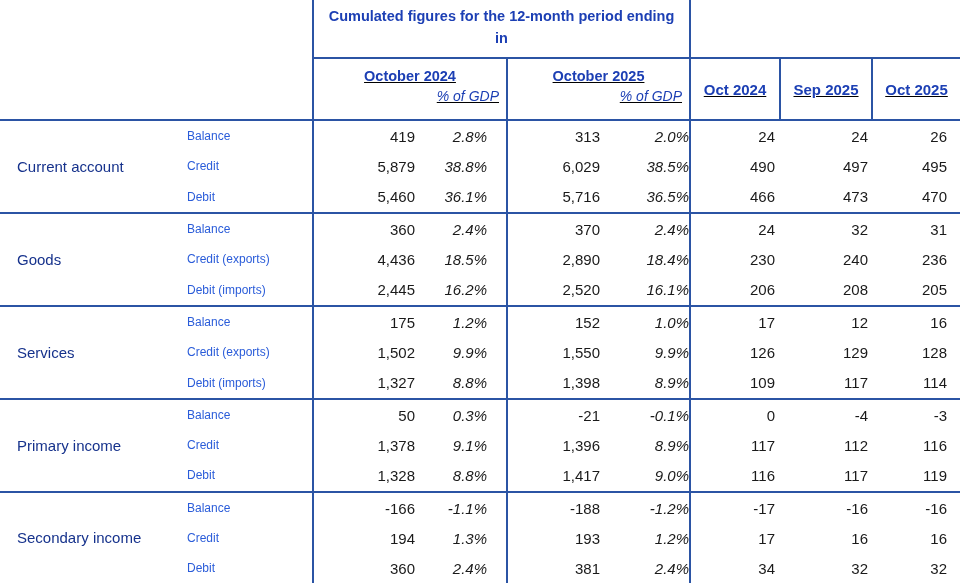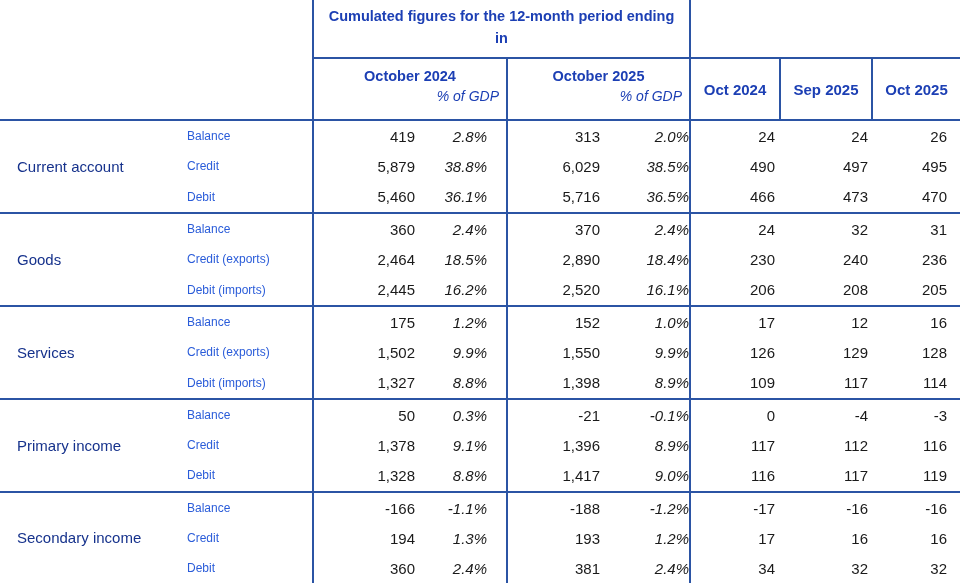--- a/index.html
+++ b/index.html
@@ -27,21 +27,21 @@
     border-left:2px solid var(--border);
     border-right:2px solid var(--border);
     border-bottom:2px solid var(--border);
     text-align:center;vertical-align:middle;
     font-weight:bold;color:var(--head-blue);
     font-size:14.5px;line-height:1.45;
     white-space:normal;padding:2px 14px 4px 14px;
   }
   .h1right{border-bottom:2px solid var(--border);}
   
-  tr.h2{height:62px;}
+  tr.h2{height:62px;text-decoration:underline;}
   tr.h2 td{border-bottom:2px solid var(--border);}
   .perhead{vertical-align:top;padding-top:9px;color:var(--head-blue);}
   .pertitle{text-align:center;font-weight:bold;font-size:14.5px;}
   .pergdp{text-align:right;font-style:italic;font-size:14px;padding-right:7px;margin-top:4px;}
   .monhead{
     text-align:center;vertical-align:middle;
     font-weight:bold;color:var(--head-blue);font-size:15px;
   }
   
   tr.gtop td{border-top:2px solid var(--border);}
@@ -133,21 +133,21 @@
           <td class="num v0 bl">360</td>
           <td class="num v1 pct">2.4%</td>
           <td class="num v2 bl">370</td>
           <td class="num v3 pct">2.4%</td>
           <td class="num v4 bl">24</td>
           <td class="num v5">32</td>
           <td class="num v6">31</td>
         </tr>
         <tr class="datarow">
           <td class="rowlab">Credit (exports)</td>
-          <td class="num v0 bl">2,464</td>
+          <td class="num v0 bl">4,436</td>
           <td class="num v1 pct">18.5%</td>
           <td class="num v2 bl">2,890</td>
           <td class="num v3 pct">18.4%</td>
           <td class="num v4 bl">230</td>
           <td class="num v5">240</td>
           <td class="num v6">236</td>
         </tr>
         <tr class="datarow">
           <td class="rowlab">Debit (imports)</td>
           <td class="num v0 bl">2,445</td>

